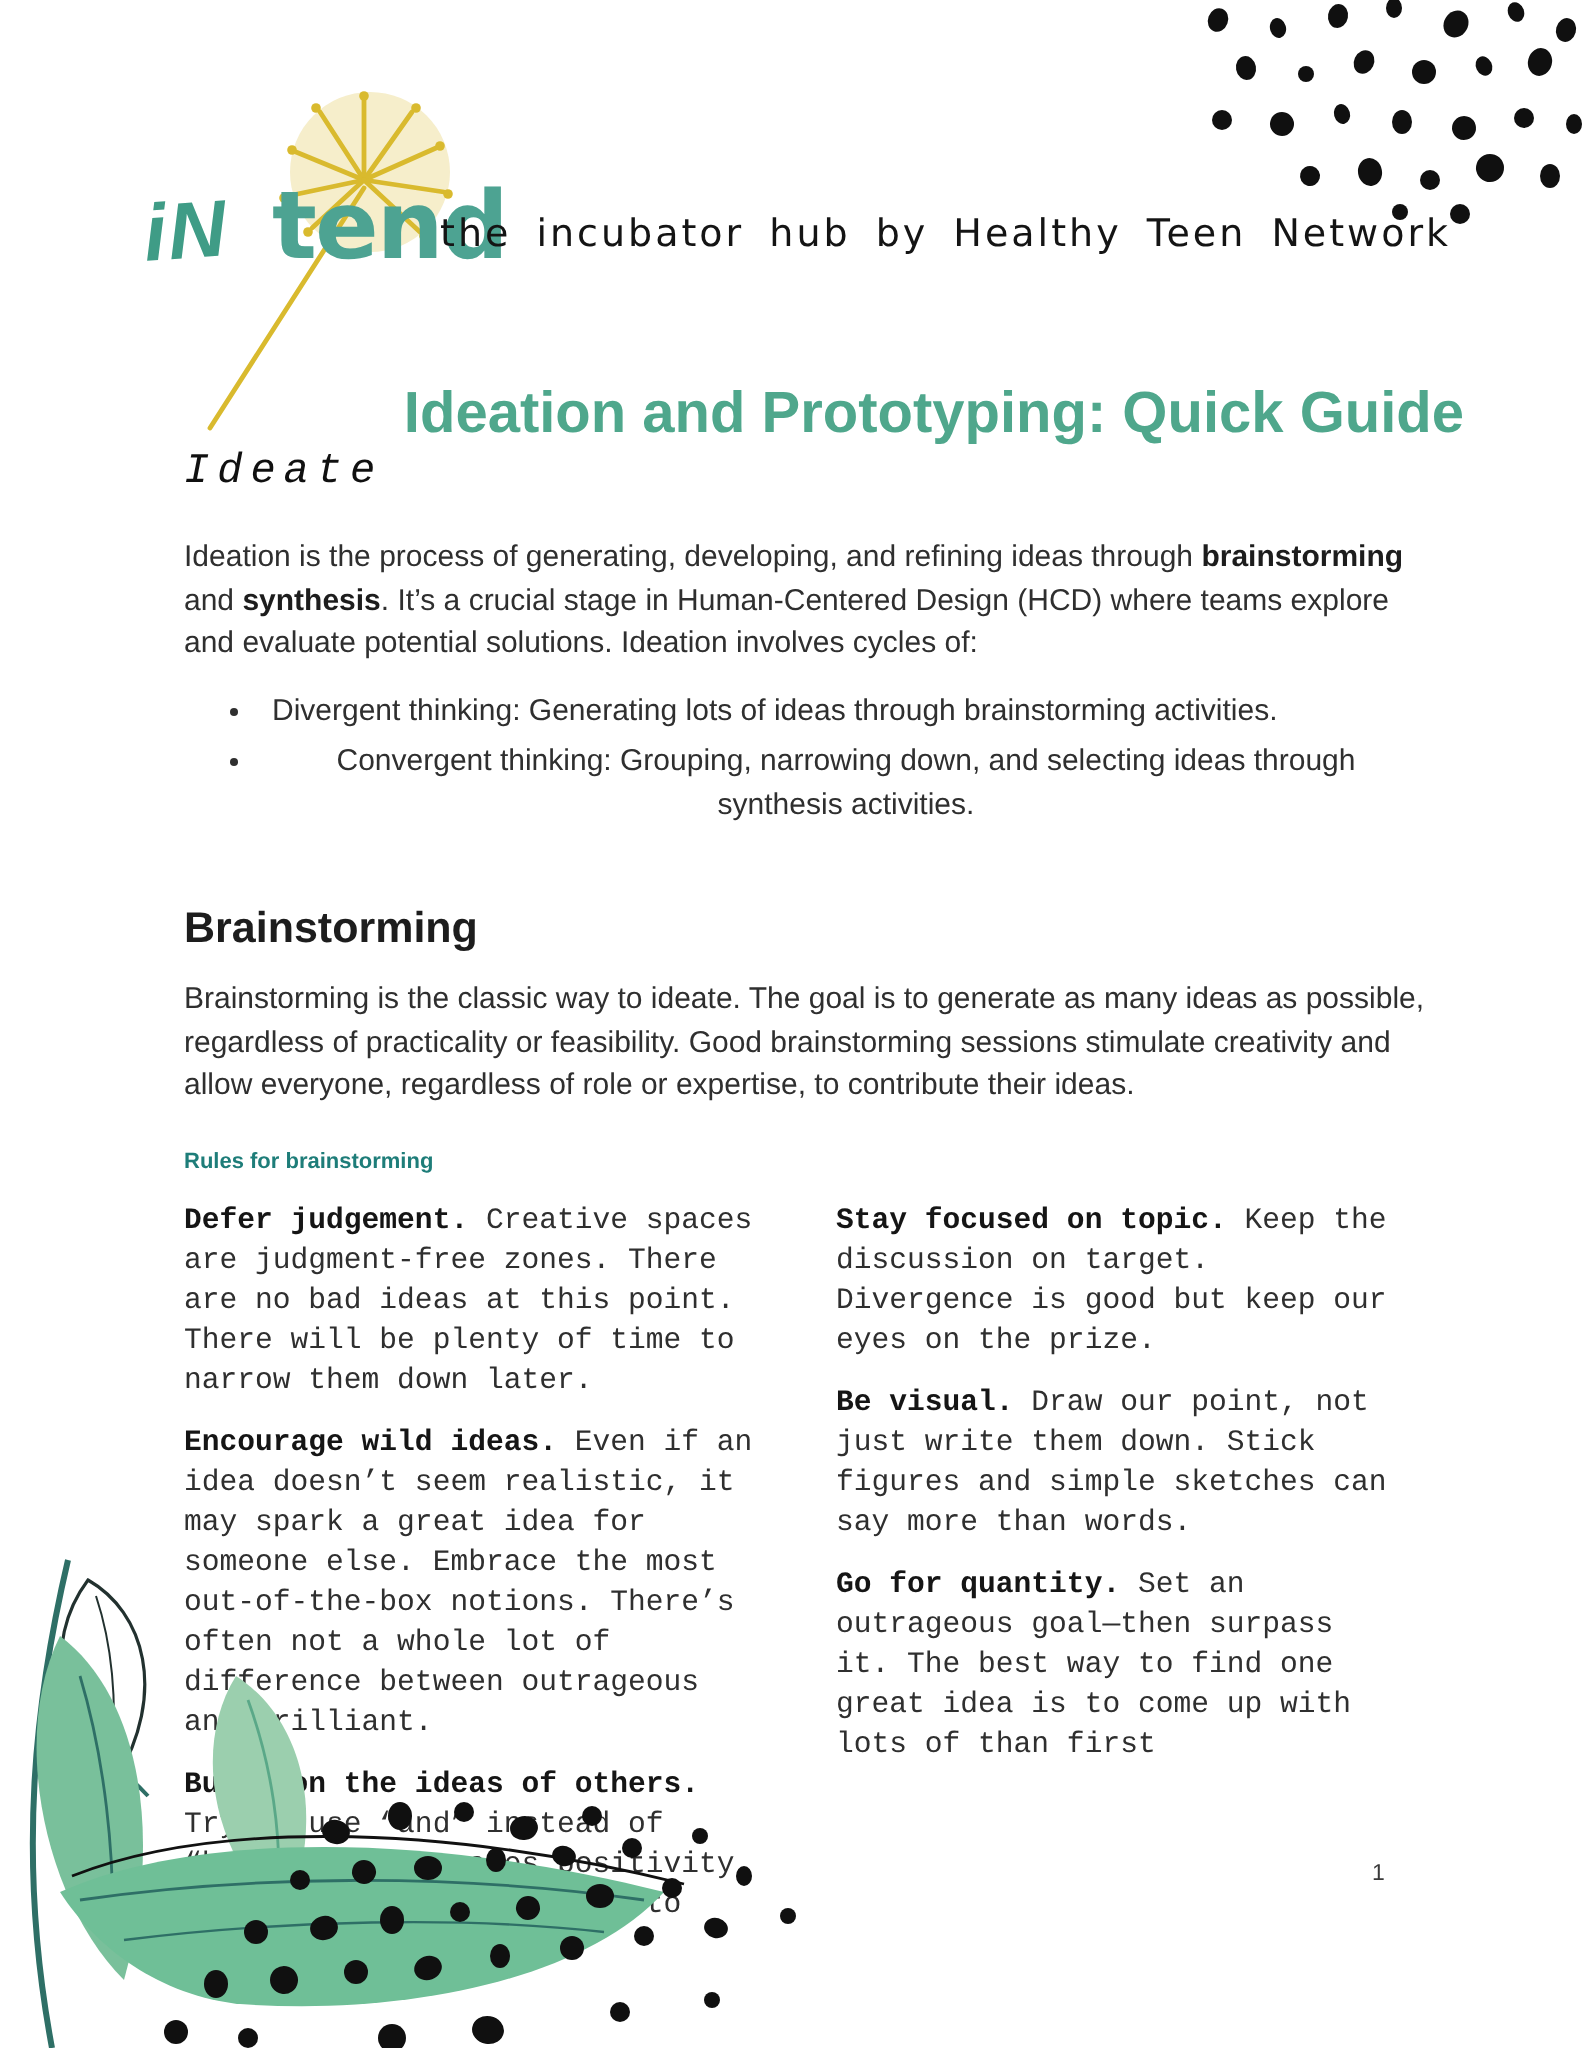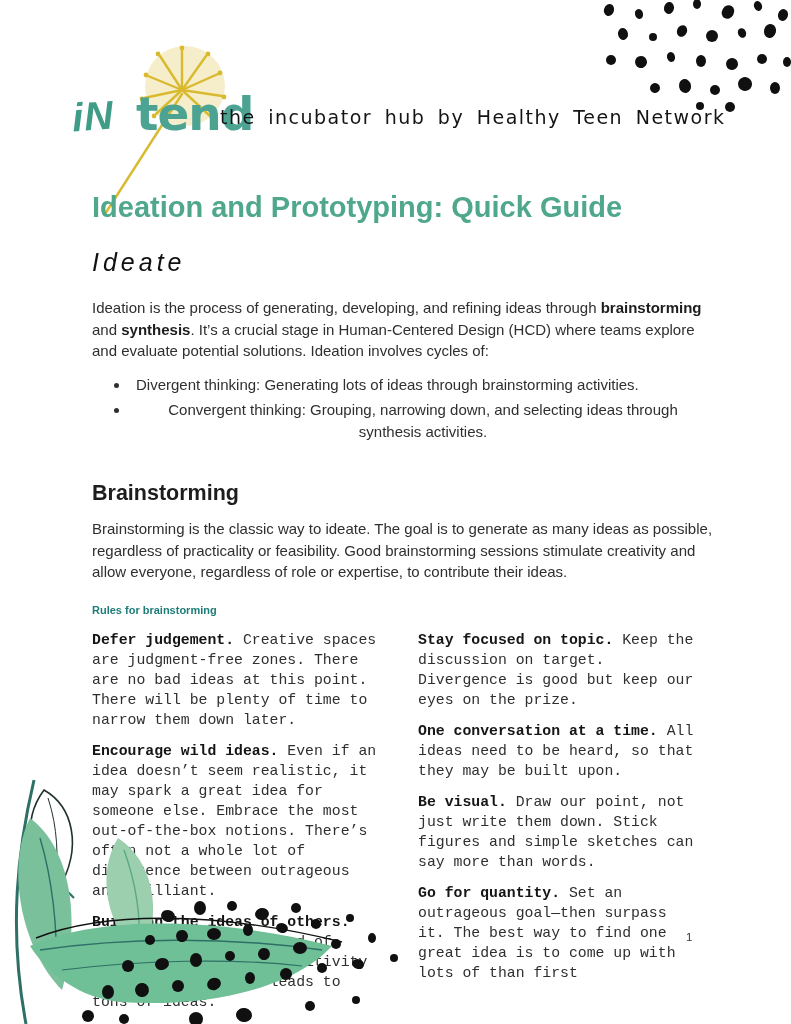--- a/index.html
+++ b/index.html
@@ -25,25 +25,25 @@
   }
   .tagline{
     position:absolute;left:160px;top:78px;width:520px;
     font-family:"DejaVu Sans",sans-serif;font-size:19px;letter-spacing:1.5px;
     word-spacing:5px;color:#141414;
   }
   
   .content{position:absolute;left:92px;top:190px;width:640px;}
   h1{
     margin:0;font-size:29px;line-height:34px;font-weight:700;
-    color:#4FA78C;letter-spacing:0;
+    color:#4FA78C;letter-spacing:0;text-align:right;
   }
   .handwritten{
-    margin-top:24px;font-family:Liberation Sans, sans-serif;font-style:italic;
-    font-size:25px;letter-spacing:4px;color:#101010;
+    margin-top:1px;font-family:Liberation Mono, monospace;font-style:italic;
+    font-size:21px;letter-spacing:4px;color:#101010;
   }
   p.intro{margin:20px 0 0;font-size:15px;line-height:21.5px;width:622px;}
   p.intro b{color:#1d1d1d;}
   ul.bullets{margin:12px 0 0;padding:0 0 0 38px;width:580px;}
   ul.bullets li{font-size:15px;line-height:21.5px;padding-left:6px;margin:0;}
   ul.bullets li + li{margin-top:4px;text-align:center;}
   h2{margin:38px 0 0;font-size:21.5px;line-height:26px;font-weight:700;color:#1d1d1d;}
   p.body{margin:12px 0 0;font-size:15px;line-height:21.5px;width:630px;}
   h3{margin:16px 0 0;font-size:11px;line-height:22px;font-weight:700;color:#1E7D79;}
   .cols{margin-top:9px;display:grid;grid-template-columns:288px 281px;column-gap:38px;font-family:Liberation Mono, monospace;}
@@ -140,21 +140,20 @@
     <h3>Rules for brainstorming</h3>
 
     <div class="cols">
       <div class="col">
         <p class="rule"><b>Defer judgement.</b><span> Creative spaces are judgment-free zones. There are no bad ideas at this point. There will be plenty of time to narrow them down later.</span></p>
         <p class="rule"><b>Encourage wild ideas.</b><span> Even if an idea doesn’t seem realistic, it may spark a great idea for someone else. Embrace the most out-of-the-box notions. There’s often not a whole lot of difference between outrageous and brilliant.</span></p>
         <p class="rule"><b>Build on the ideas of others.</b><span> Try to use “and” instead of “but.” It encourages positivity and inclusivity and leads to tons of ideas.</span></p>
       </div>
       <div class="col">
         <p class="rule"><b>Stay focused on topic.</b><span> Keep the discussion on target. Divergence is good but keep our eyes on the prize.</span></p>
-        <p class="rule"><b>One conversation at a time.</b><span> All ideas need to be heard, so that they may be built upon.</span></p>
         <p class="rule"><b>Be visual.</b><span> Draw our point, not just write them down. Stick figures and simple sketches can say more than words.</span></p>
         <p class="rule"><b>Go for quantity.</b><span> Set an outrageous goal—then surpass it. The best way to find one great idea is to come up with lots of than first</span></p>
       </div>
     </div>
   </div>
 
   <svg class="deco leaf-art" width="430" height="246" viewBox="0 0 430 246">
 
     <path d="M34,2 C18,70 8,150 26,246" fill="none" stroke="#2E6F66" stroke-width="3"></path>
     <path d="M30,90 C45,95 60,105 74,120" fill="none" stroke="#2E6F66" stroke-width="2"></path>

